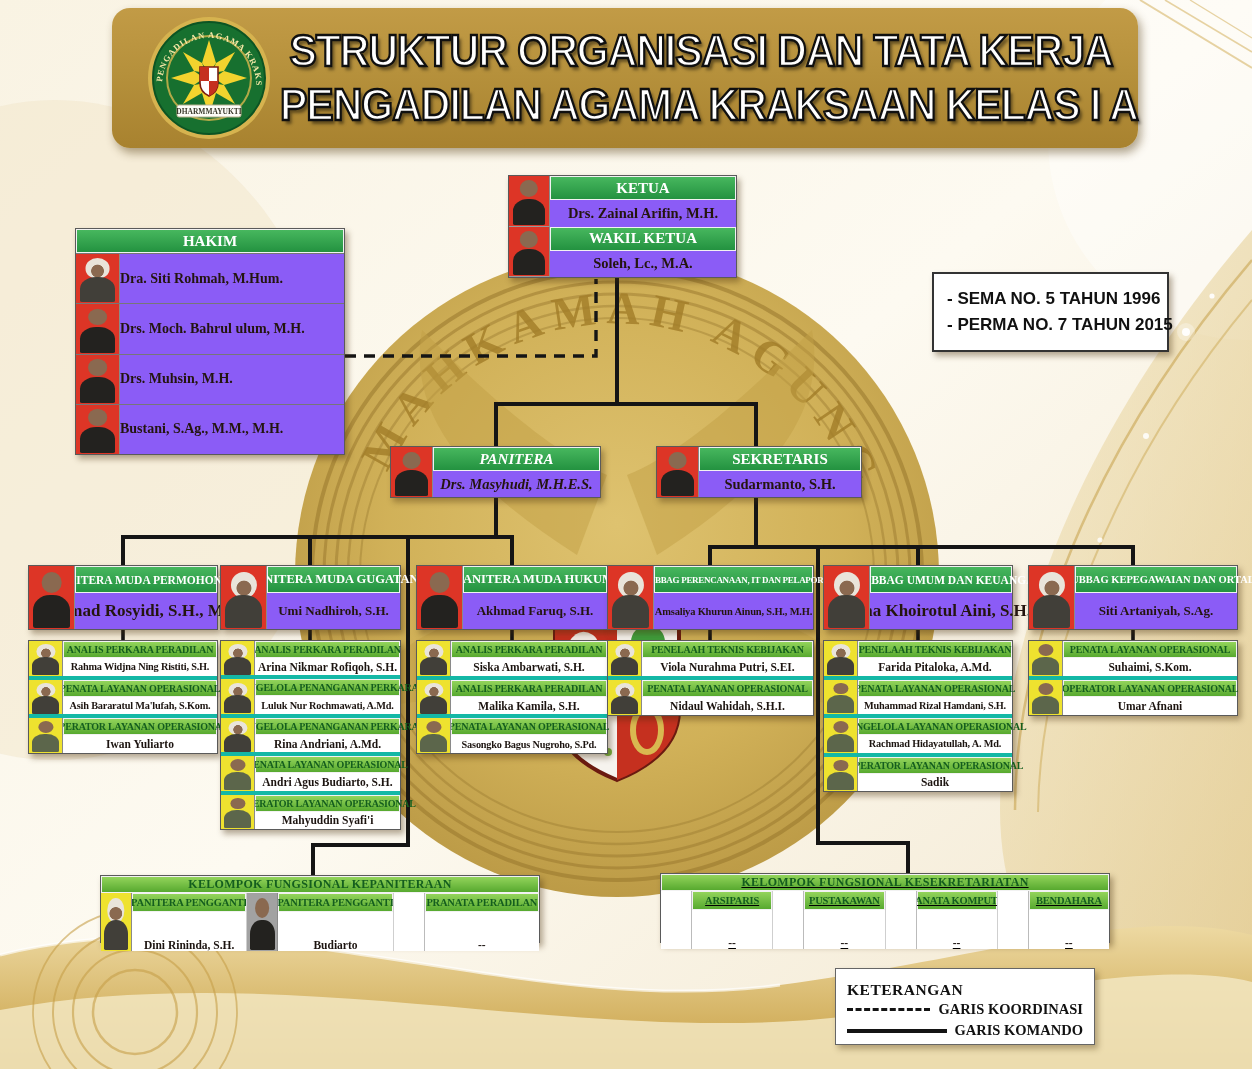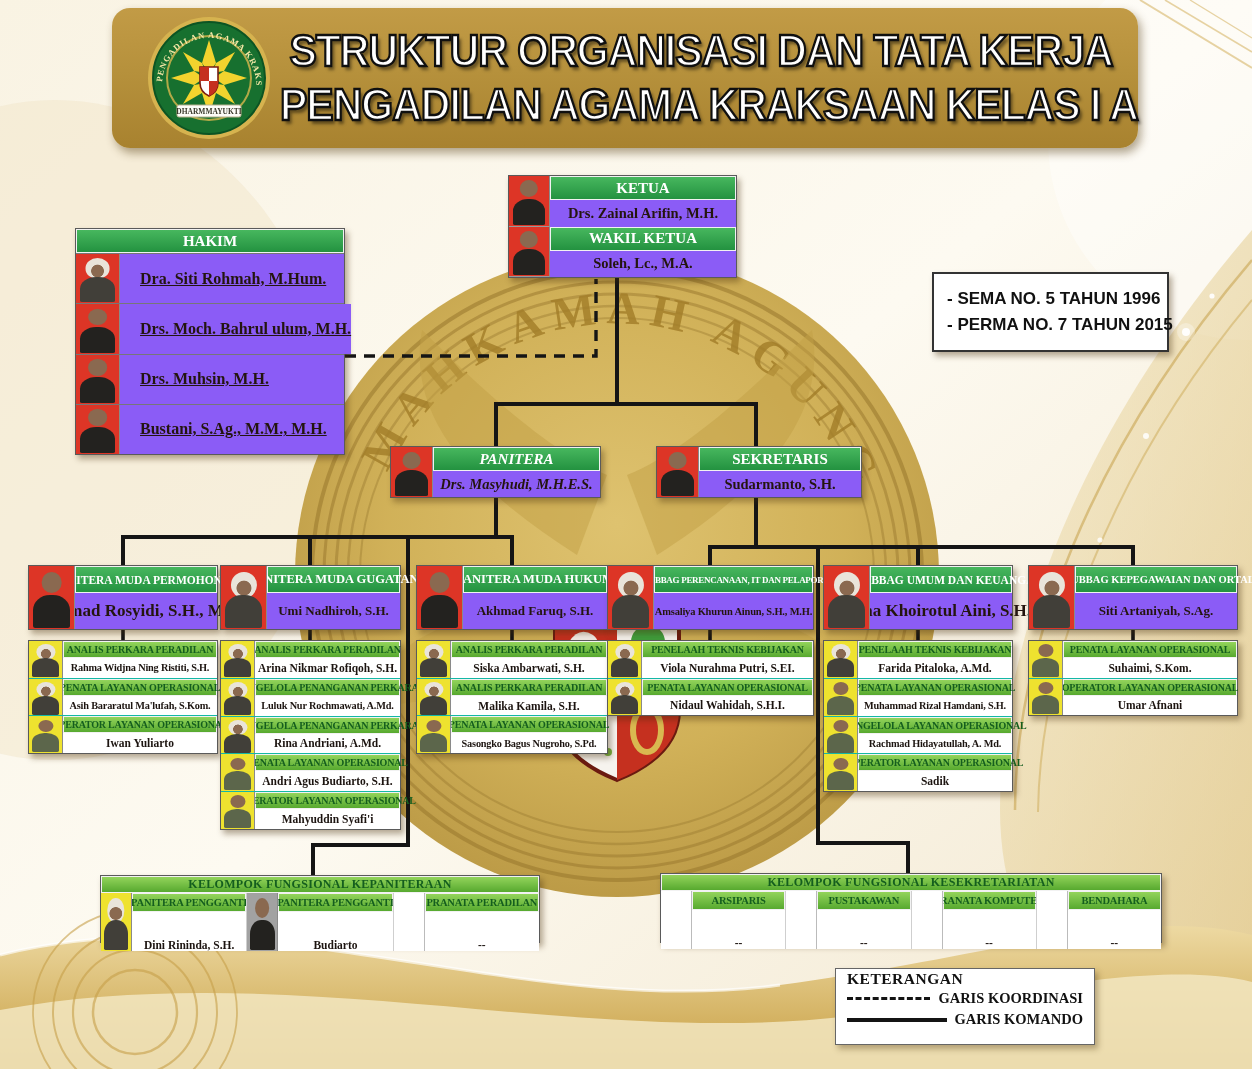--- a/index.html
+++ b/index.html
@@ -54,48 +54,48 @@
   .photos{display:flex;flex-direction:column;flex:0 0 41px;}
   .photos .photo{flex:1 1 auto;border-bottom:1px solid #999;}
   .kbox .gbar{height:24px;font-size:15px;}
   .kbox .nm{font-size:14.5px;}
 
   
   .hakim{left:75px;top:228px;width:270px;height:227px;flex-direction:column;}
   .hakim>.gbar{height:24px;font-size:15px;}
   .hrow{flex:1;display:flex;border-top:1.2px solid #777;}
   .hrow .photo{flex:0 0 43px;}
-  .hrow .nm{justify-content:flex-start;padding-left:20px;font-size:16px;text-decoration:underline;}
+  .hrow .nm{justify-content:flex-start;padding-left:0;font-size:14px;}
 
   
   .regs{left:932px;top:272px;width:237px;height:80px;border:2px solid #333;background:#fff;
         box-shadow:3px 4px 6px rgba(70,45,10,.4);display:flex;flex-direction:column;
         justify-content:center;padding:4px 13px;font-family:"Liberation Sans",sans-serif;
         font-weight:bold;font-size:17px;color:#111;line-height:26px;white-space:nowrap;}
   .keter{left:835px;top:968px;width:260px;height:77px;border:1.6px solid #666;background:#fff;
-        box-shadow:3px 4px 6px rgba(70,45,10,.35);padding:1px 11px;color:#111;}
+        box-shadow:3px 4px 6px rgba(70,45,10,.35);padding:12px 11px;color:#111;}
   .keter .ktitle{font-weight:bold;font-size:15.5px;letter-spacing:.5px;}
   .legrow{display:flex;align-items:center;gap:8px;height:21px;}
   .legdash{width:116px;border-top:3.4px dashed #141414;}
   .legsolid{width:116px;border-top:4.6px solid #141414;}
   .leglab{font-weight:bold;font-size:14.5px;white-space:nowrap;}
 
   
   .pan{left:390px;top:446px;width:211px;height:52px;font-style:italic;}
   .sek{left:656px;top:446px;width:206px;height:52px;}
   .pan .photo,.sek .photo{flex:0 0 41px;}
   .pan .gbar,.sek .gbar{height:24px;font-size:15px;}
   .pan .nm,.sek .nm{font-size:14.5px;}
 
   
   .dhead{top:565px;height:65px;}
   .dhead .photo{flex:0 0 45px;}
   .dhead .gbar{height:27px;}
   .dstaff{top:640px;flex-direction:column;}
-  .entry{display:flex;flex:1;min-height:0;border-bottom:1px solid #14b8a6;}
+  .entry{display:flex;flex:1;min-height:0;border-bottom:4px solid #14b8a6;}
   .entry:last-child{border-bottom:none;}
   .entry .photo{flex:0 0 33px;}
   .etxt{flex:1;display:flex;flex-direction:column;min-width:0;}
   .erole{height:17px;font-size:10px;letter-spacing:-.2px;}
   .ename{flex:1;display:flex;align-items:center;justify-content:center;font-weight:bold;
          font-size:11.5px;color:#1c1410;white-space:nowrap;background:#fff;}
   .ename.sm{font-size:10.3px;letter-spacing:-.2px;}
   .f13{font-size:12.5px;}.f12{font-size:11.5px;}.f11{font-size:10.5px;}
   .f10{font-size:9px;letter-spacing:-.3px;}
   .n13{font-size:13px;}.n12{font-size:17px;}.n10{font-size:10.5px;letter-spacing:-.2px;}
@@ -523,21 +523,21 @@
       <div class="fsec">
         <div class="photo blank"></div>
         <div class="fcell">
             <div class="subbar frole">PRANATA PERADILAN</div>
         <div class="fname">--</div>
           </div>
       </div>
     </div>
   </div>
 
-  <div class="el box fgroup" style="left:660px;top:873px;width:502px;height:70px;">
+  <div class="el box fgroup" style="left:660px;top:873px;width:450px;height:70px;text-decoration:underline;">
     <div class="subbar">KELOMPOK FUNGSIONAL KESEKRETARIATAN</div>
     <div class="frow">
       <div class="fsec">
         <div class="photo blank"></div>
         <div class="fcell">
             <div class="subbar frole">ARSIPARIS</div>
         <div class="fname">--</div>
           </div>
       </div>
       <div class="fsec">

